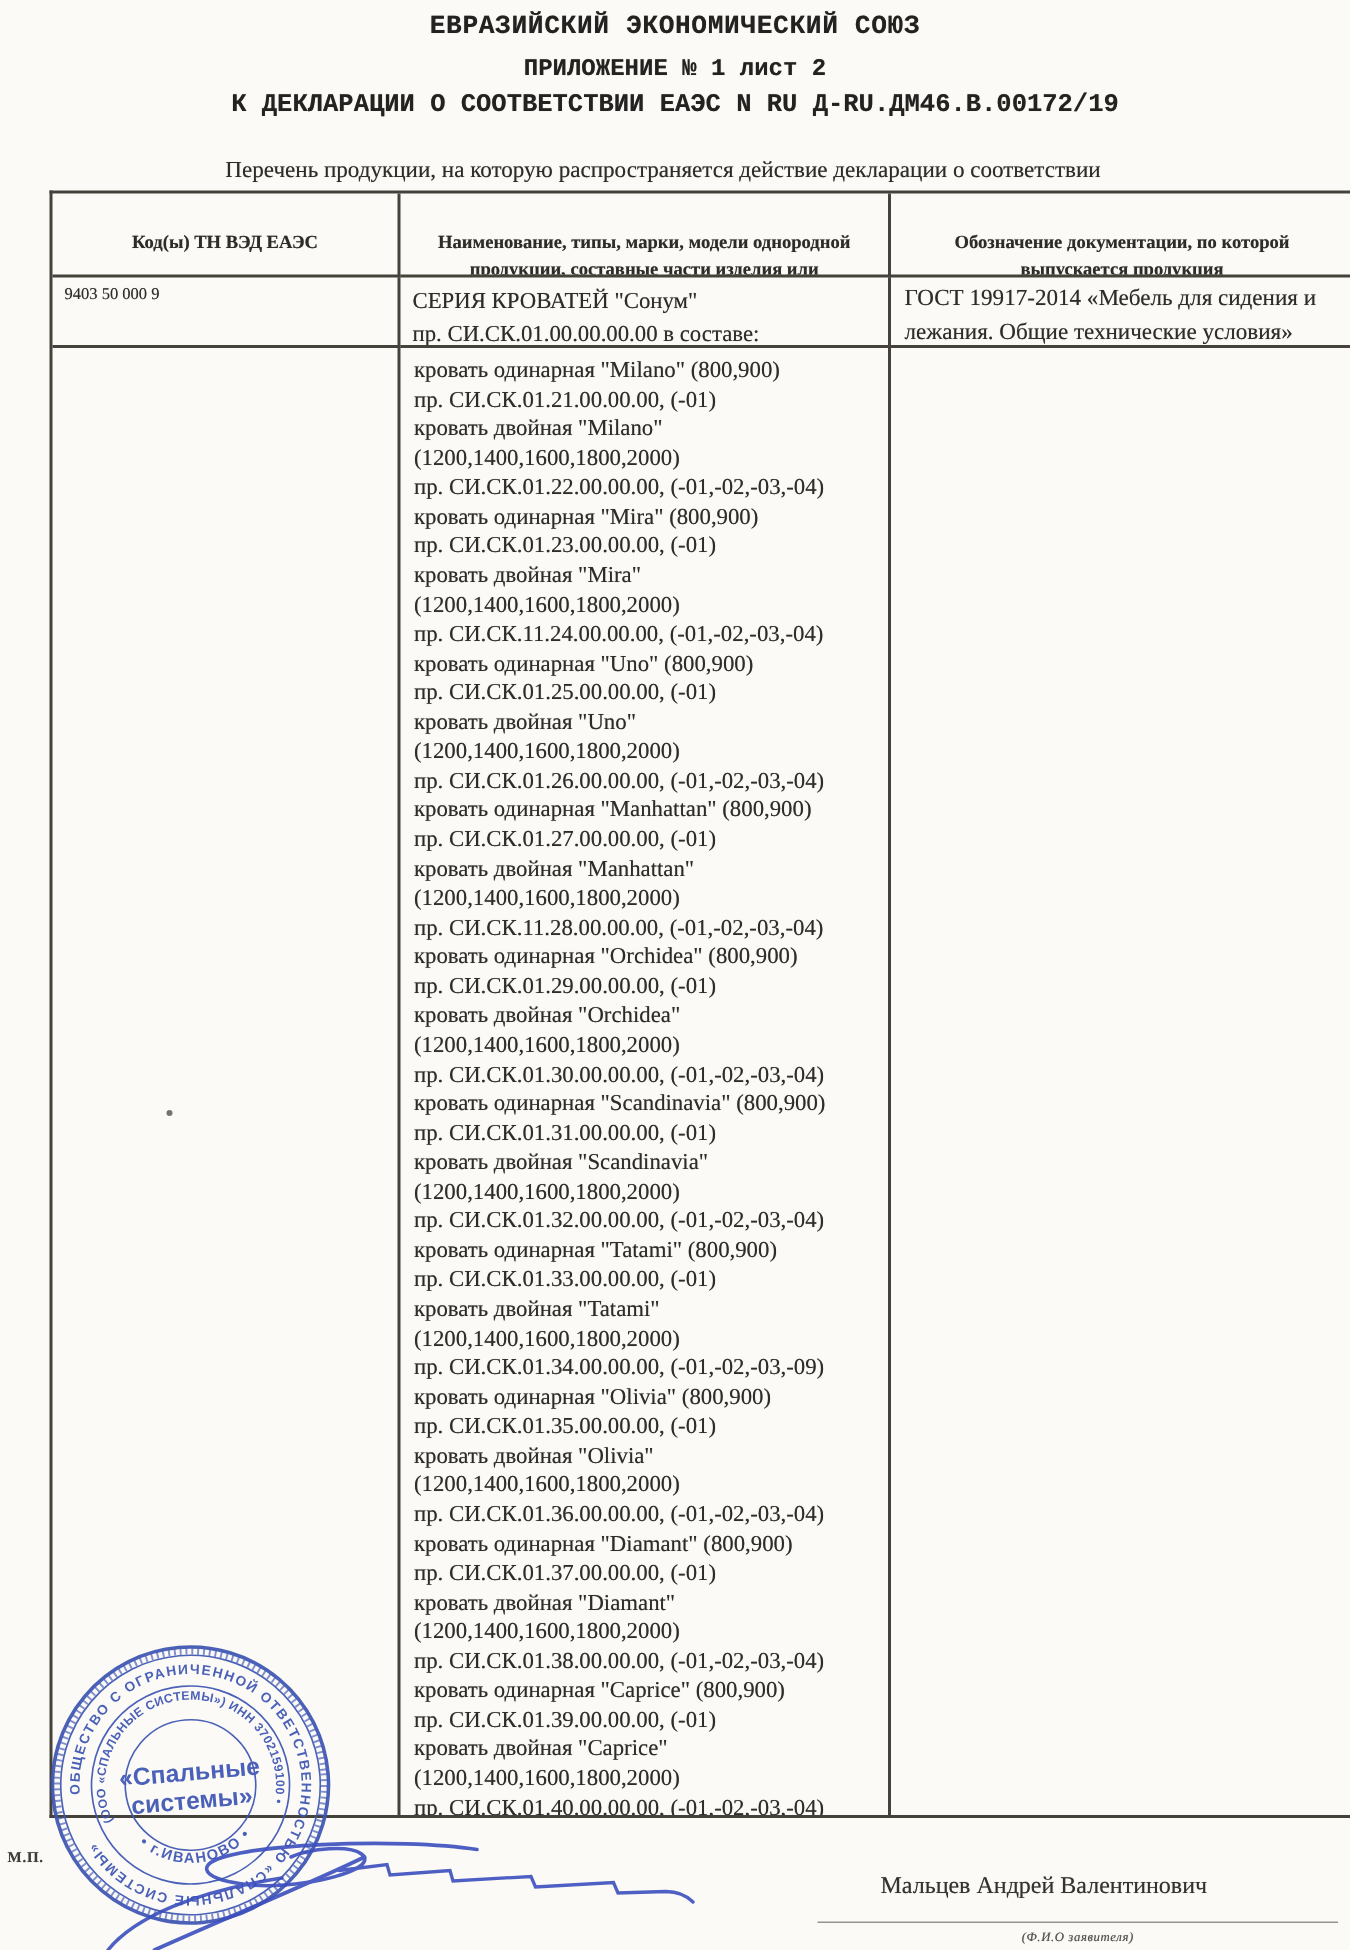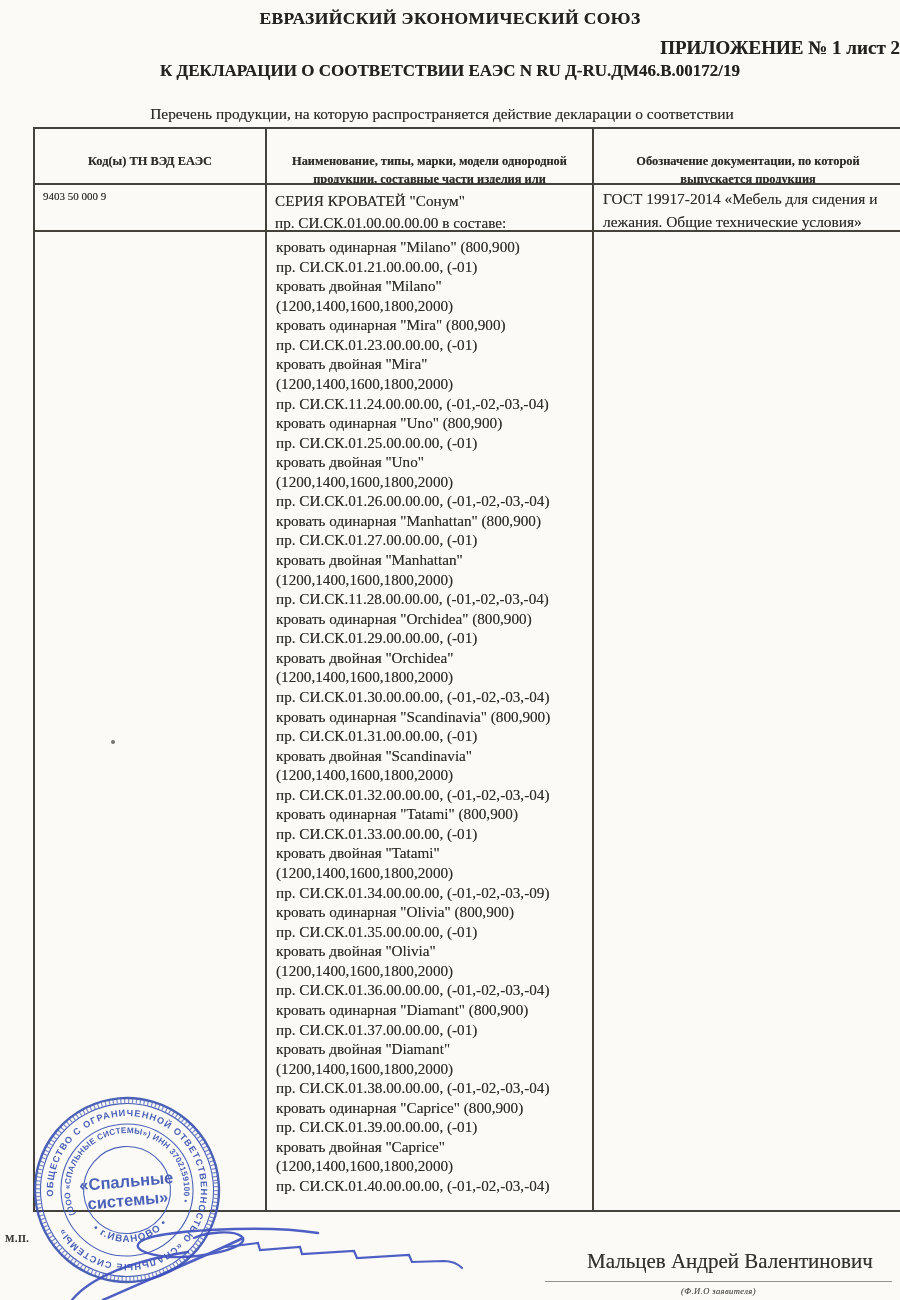--- a/index.html
+++ b/index.html
@@ -4,23 +4,23 @@
 <style>
   html,body { margin:0; padding:0; background:#e8e6e1; }
   .page {
     position:relative; width:900px; height:1300px; margin:0 auto;
     background:#fbfaf7; overflow:hidden;
     font-family:"Liberation Serif","DejaVu Serif",serif;
     color:#2e2c29;
     text-shadow:0 0 .45px rgba(46,44,40,.55);
   }
   
-  .title { position:absolute; left:0; right:0; text-align:center; font-weight:bold; color:#232220; }
+  .title { position:absolute; left:0; right:0; text-align:center; font-weight:bold; color:#232220;font-family:Liberation Mono, monospace; }
   .t1 { top:8px;  font-size:17.5px; letter-spacing:.4px; }
-  .t2 { top:37px; font-size:19px;text-align:right; }
+  .t2 { top:37px; font-size:16px; }
   .t3 { top:61px; font-size:17px; }
   .intro { position:absolute; top:105px; left:0; right:16px; text-align:center; font-size:15.4px; }
 
   
   .doc-table {
     position:absolute; left:33px; top:127px; width:867px;
     display:grid; grid-template-columns:232px 327px 1fr;
     grid-template-rows:56px 47px 978px;
     border-top:2.5px solid #45423b; border-left:2px solid #45423b; border-bottom:2px solid #45423b;
   }
@@ -32,21 +32,21 @@
   .hinner3 { max-width:296px; margin:0 auto; }
   .r1 { border-bottom:2px solid #45423b; }
   .r1.c1 { font-size:11px; padding:5px 8px; }
   .r1.c2 { font-size:15.2px; padding:5px 8px; line-height:21.5px; }
   .r1.c3 { font-size:15.4px; padding:3px 4px 0 9px; line-height:22.5px; }
   .r2.c2 { padding:5px 6px 0 9px; }
   .plist div { font-size:15.2px; line-height:19.56px; white-space:nowrap; }
 
   
   .mp { position:absolute; left:5px; top:1233px; font-size:10px; font-weight:600; color:#3e3c38; letter-spacing:.5px; }
-  .signer-name { position:absolute; left:587px; top:1249px; font-size:21px; color:#34322f; }
+  .signer-name { position:absolute; left:587px; top:1249px; font-size:16px; color:#34322f; }
   .signer-line { position:absolute; left:545px; top:1281px; width:347px; height:0; border-top:1px solid #95938e; }
   .signer-caption { position:absolute; left:545px; top:1286px; width:347px; text-align:center; font-size:8.5px; letter-spacing:.4px; color:#55534f;font-style:italic; }
 
   
   .stamp { position:absolute; left:27px; top:1090px; width:200px; height:200px; transform:rotate(-5deg); opacity:.92; }
   .stamp text { fill:#3d55b2; text-shadow:none; }
   .ring-outer { font-family:"Liberation Sans",sans-serif; font-weight:bold; font-size:9.2px; letter-spacing:1.05px; }
   .ring-inner { font-family:"Liberation Sans",sans-serif; font-weight:bold; font-size:8.2px; letter-spacing:.3px; }
   .ring-city  { font-family:"Liberation Sans",sans-serif; font-weight:bold; font-size:9.8px; letter-spacing:1.2px; }
   .stamp-center { font-family:"Liberation Sans",sans-serif; font-weight:bold; font-size:16.5px; }
@@ -79,20 +79,21 @@
       <div>пр. СИ.СК.01.00.00.00.00 в составе:</div>
     </div>
     <div class="cell r1 c3">ГОСТ 19917-2014 «Мебель для сидения и лежания. Общие технические условия»</div>
 
     <div class="cell r2 c1"></div>
     <div class="cell r2 c2 plist">
         <div>кровать одинарная "Milano" (800,900)</div>
         <div>пр. СИ.СК.01.21.00.00.00, (-01)</div>
         <div>кровать двойная "Milano"</div>
         <div>(1200,1400,1600,1800,2000)</div>
+        <div>пр. СИ.СК.01.22.00.00.00, (-01,-02,-03,-04)</div>
         <div>кровать одинарная "Mira" (800,900)</div>
         <div>пр. СИ.СК.01.23.00.00.00, (-01)</div>
         <div>кровать двойная "Mira"</div>
         <div>(1200,1400,1600,1800,2000)</div>
         <div>пр. СИ.СК.11.24.00.00.00, (-01,-02,-03,-04)</div>
         <div>кровать одинарная "Uno" (800,900)</div>
         <div>пр. СИ.СК.01.25.00.00.00, (-01)</div>
         <div>кровать двойная "Uno"</div>
         <div>(1200,1400,1600,1800,2000)</div>
         <div>пр. СИ.СК.01.26.00.00.00, (-01,-02,-03,-04)</div>

